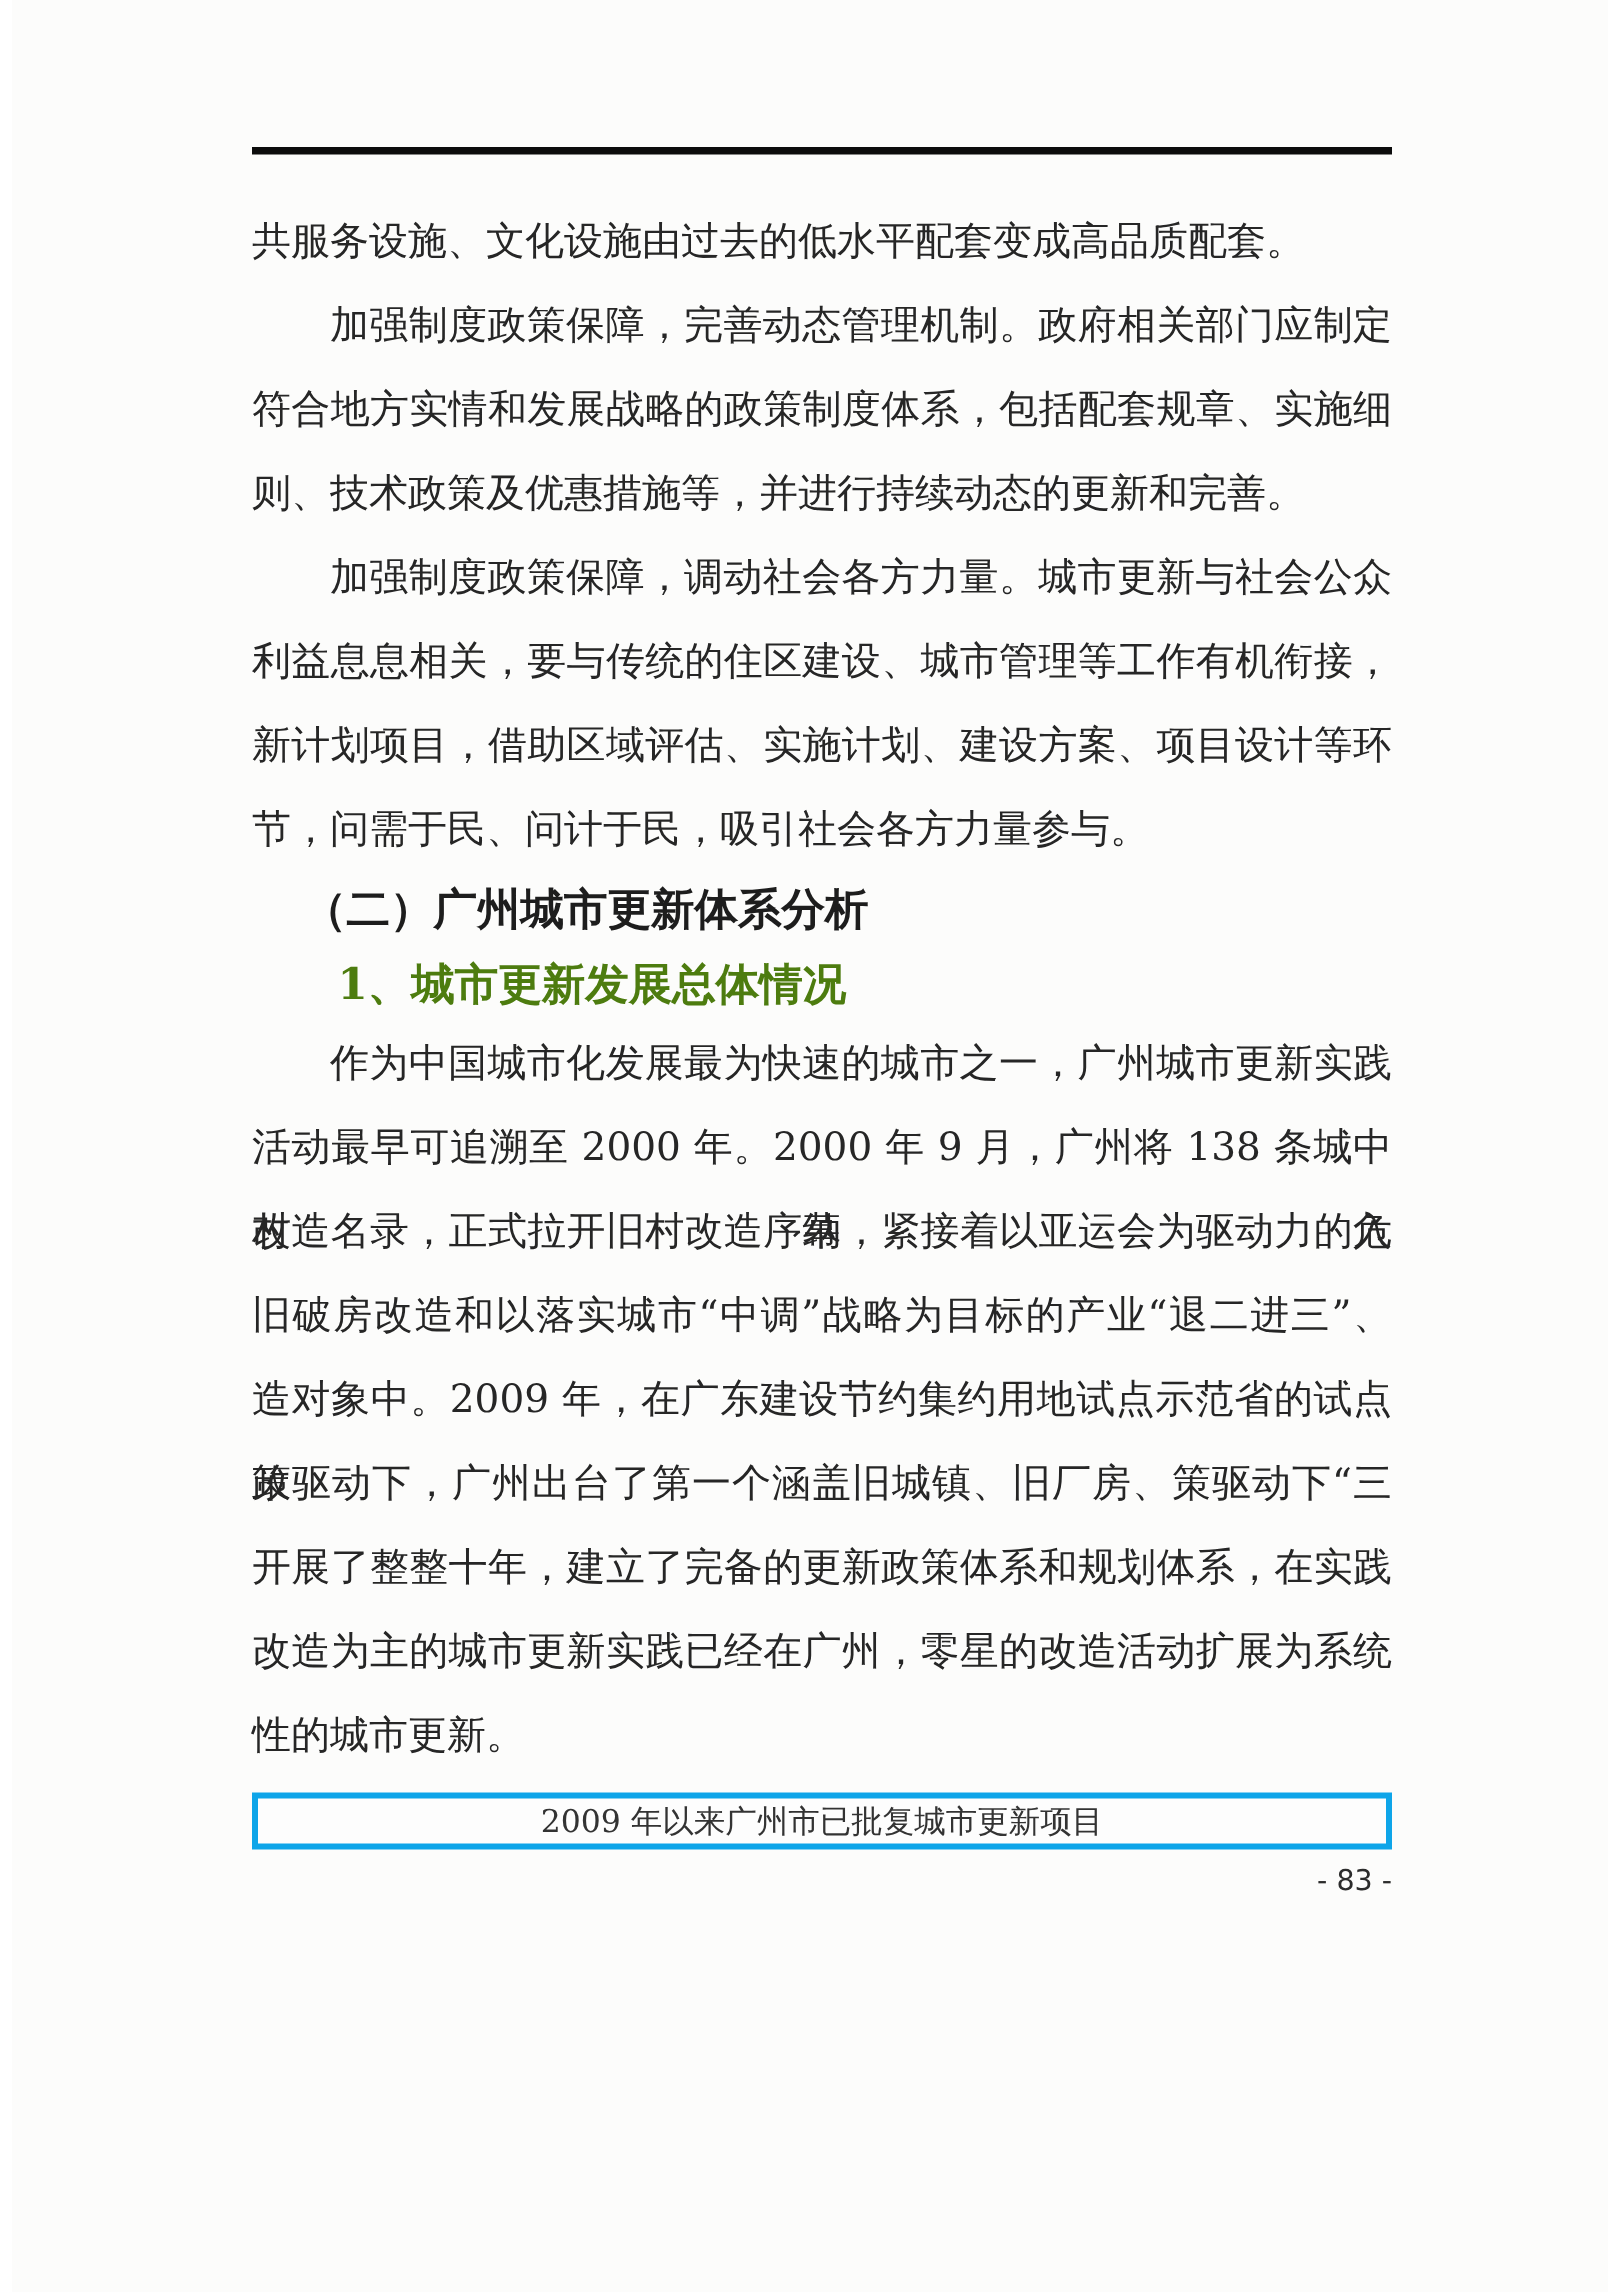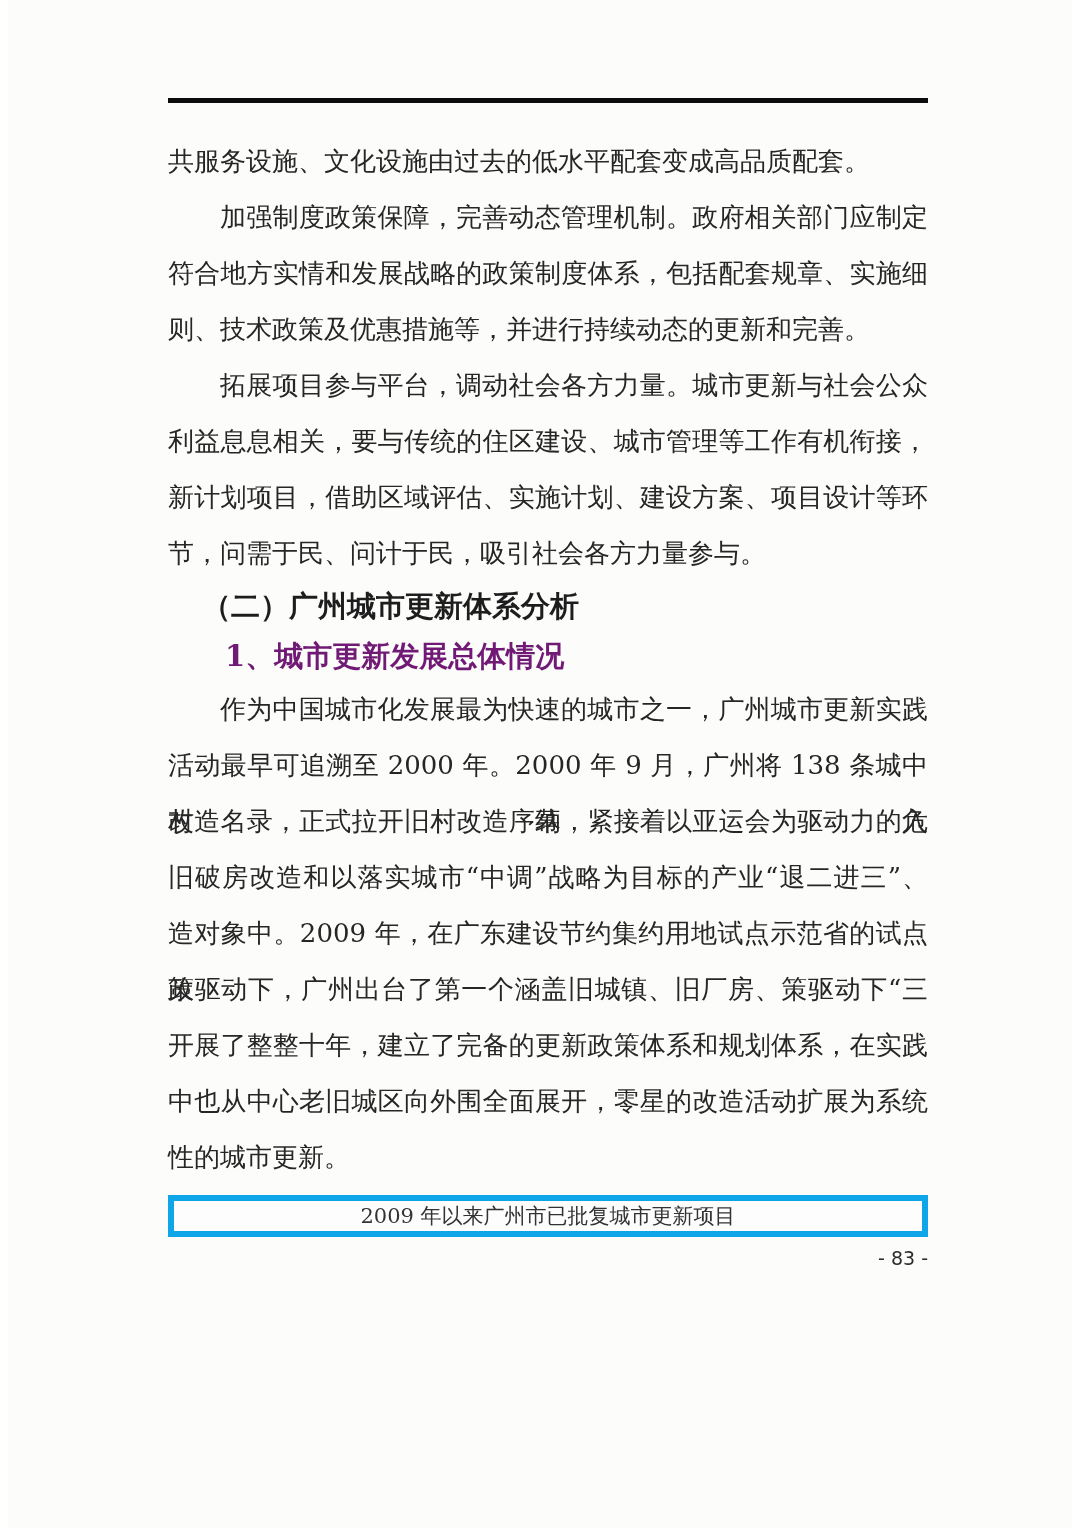--- a/index.html
+++ b/index.html
@@ -53,25 +53,25 @@
     line-height: 50px;
     padding-left: 34px;
     color: #1d1d1d;
   }
   .line.h2 {
     font-weight: bold;
     font-size: 29px;
     height: 50px;
     line-height: 50px;
     padding-left: 57px;
-    color: #701a75;
+    color: #4d7c0f;
   }
   .table-caption-box {
     margin-top: 10px;
-    border: 6px solid #0ea5e9;
+    border: 4px solid #0ea5e9;
     height: 30px;
     line-height: 30px;
     text-align: center;
     font-size: 21px;
     color: #333333;
     background: #fdfdfd;
   }
   .page-number {
     margin-top: 10px;
     text-align: right;
@@ -84,32 +84,32 @@
 <body>
 
 <div class="page">
   <div class="content">
     <div class="header-rule"></div>
     <div id="lines">
         <div class="line end">共服务设施、文化设施由过去的低水平配套变成高品质配套。</div>
         <div class="line full indent">加强制度政策保障，完善动态管理机制。政府相关部门应制定</div>
         <div class="line full">符合地方实情和发展战略的政策制度体系，包括配套规章、实施细</div>
         <div class="line end">则、技术政策及优惠措施等，并进行持续动态的更新和完善。</div>
-        <div class="line full indent">拓展项目参与平台，调动社会各方力量。城市更新与社会公众</div>
+        <div class="line full indent">加强制度政策保障，调动社会各方力量。城市更新与社会公众</div>
         <div class="line full">利益息息相关，要与传统的住区建设、城市管理等工作有机衔接，</div>
         <div class="line full">新计划项目，借助区域评估、实施计划、建设方案、项目设计等环</div>
         <div class="line end">节，问需于民、问计于民，吸引社会各方力量参与。</div>
         <div class="line h1">（二）广州城市更新体系分析</div>
         <div class="line h2">1、城市更新发展总体情况</div>
         <div class="line full indent">作为中国城市化发展最为快速的城市之一，广州城市更新实践</div>
         <div class="line full">活动最早可追溯至 2000 年。2000 年 9 月，广州将 138 条城中村纳入</div>
         <div class="line full">改造名录，正式拉开旧村改造序幕，紧接着以亚运会为驱动力的危</div>
         <div class="line full">旧破房改造和以落实城市“中调”战略为目标的产业“退二进三”、</div>
         <div class="line full">造对象中。2009 年，在广东建设节约集约用地试点示范省的试点政</div>
         <div class="line full">策驱动下，广州出台了第一个涵盖旧城镇、旧厂房、策驱动下“三</div>
         <div class="line full">开展了整整十年，建立了完备的更新政策体系和规划体系，在实践</div>
-        <div class="line full">中也从中心老旧城区向外围全面展开，零星的改造活动扩展为系统</div>
+        <div class="line full">改造为主的城市更新实践已经在广州，零星的改造活动扩展为系统</div>
         <div class="line end">性的城市更新。</div>
       </div>
     <div class="table-caption-box">2009 年以来广州市已批复城市更新项目</div>
     <div class="page-number">- 83 -</div>
   </div>
 </div>
 
 </body></html>

